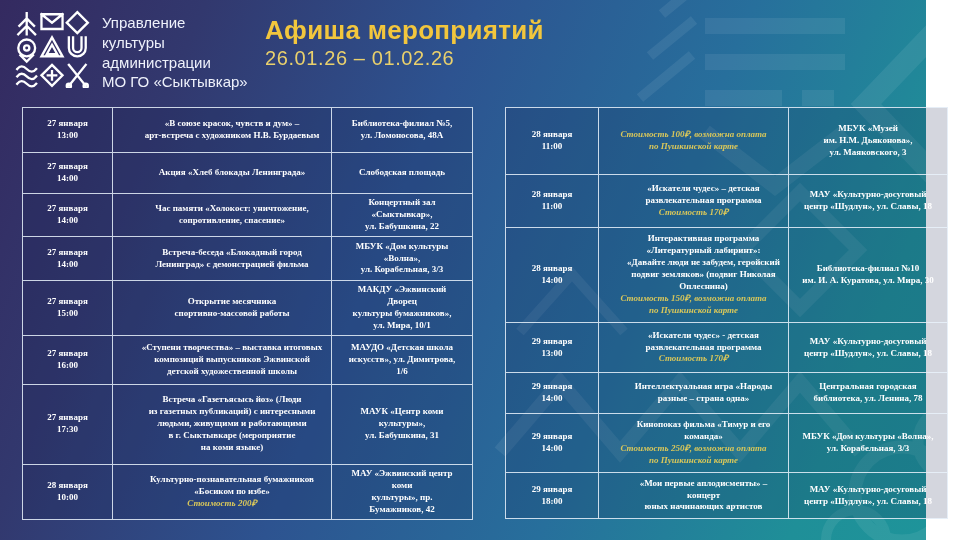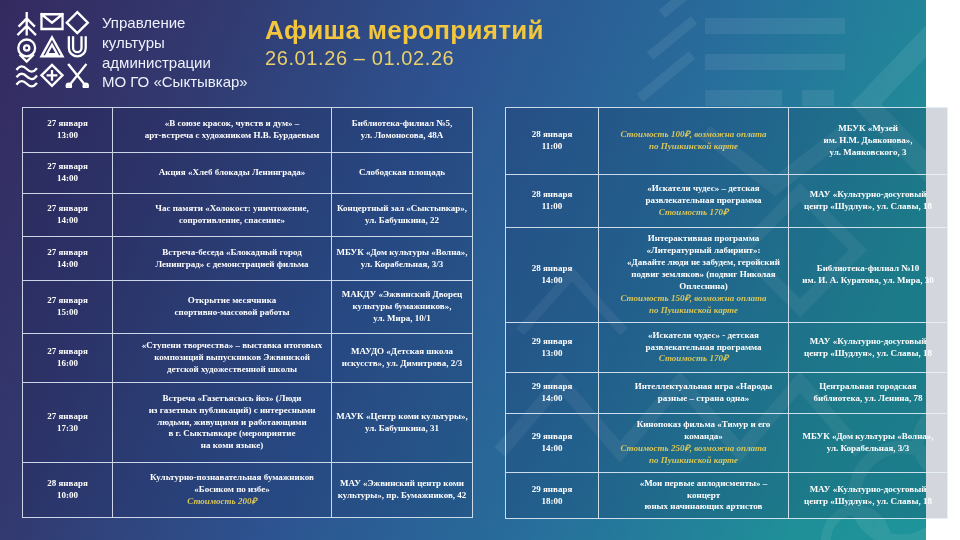--- a/index.html
+++ b/index.html
@@ -32,21 +32,21 @@
   .row{ display:flex; }
   .row + .row{ border-top:1px solid rgba(233,242,252,.85); }
   .cell{
     display:flex; align-items:center; justify-content:center;
     text-align:center; white-space:pre-line;
     padding:3px 5px; font-size:9px; font-weight:700; line-height:1.33;font-family:Liberation Serif, serif;
   }
   .cell + .cell{ border-left:1px solid rgba(233,242,252,.85); }
   .event{ flex:1 1 auto; flex-direction:column; padding:3px 7px; }
   .lt .when{ flex:0 0 89px; }
-  .lt .venue{ flex:0 0 141px; padding:3px 2px; }
+  .lt .venue{ flex:0 0 141px; padding:3px 12px; }
   .rt .when{ flex:0 0 92px; }
   .rt .venue{ flex:0 0 159px; padding:2px 4px; }
   .etitle{ white-space:pre-line;margin-left:20px; }
   .eprice{ font-style:italic; font-weight:600; color:#d9c75a; white-space:pre-line; }
   .eprice:empty{ display:none; }
 </style>
 </head>
 <body>
 
 <div class="poster">
@@ -152,21 +152,21 @@
     <div class="row" style="min-height:49px">
       <div class="cell when">27 января
 16:00</div>
       <div class="cell event">
         <div class="etitle">«Ступени творчества» – выставка итоговых
 композиций выпускников Эжвинской
 детской художественной школы</div>
         
       </div>
       <div class="cell venue">МАУДО «Детская школа
-искусств», ул. Димитрова, 2/3</div>
+искусств», ул. Димитрова, 1/6</div>
     </div>
     <div class="row" style="min-height:80px">
       <div class="cell when">27 января
 17:30</div>
       <div class="cell event">
         <div class="etitle">Встреча «Газетъясысь йоз» (Люди
 из газетных публикаций) с интересными
 людьми, живущими и работающими
 в г. Сыктывкаре (мероприятие
 на коми языке)</div>

